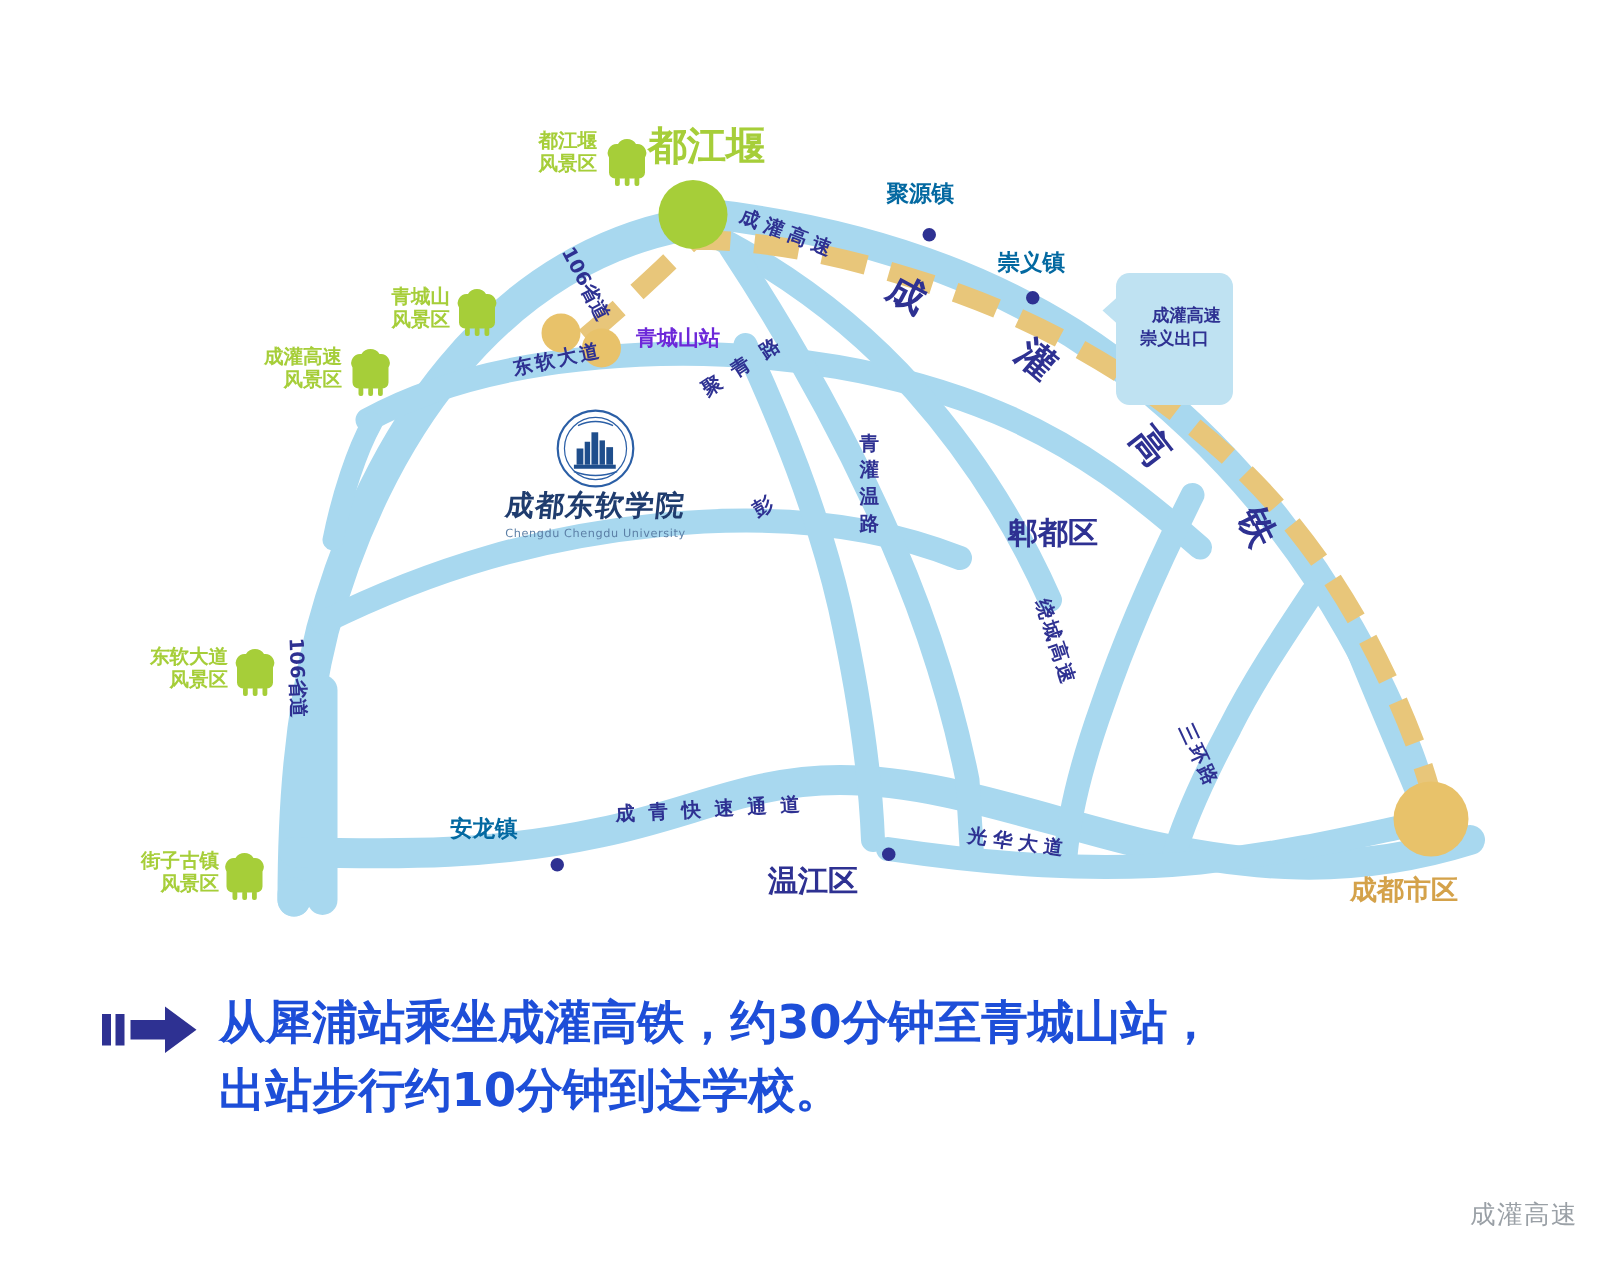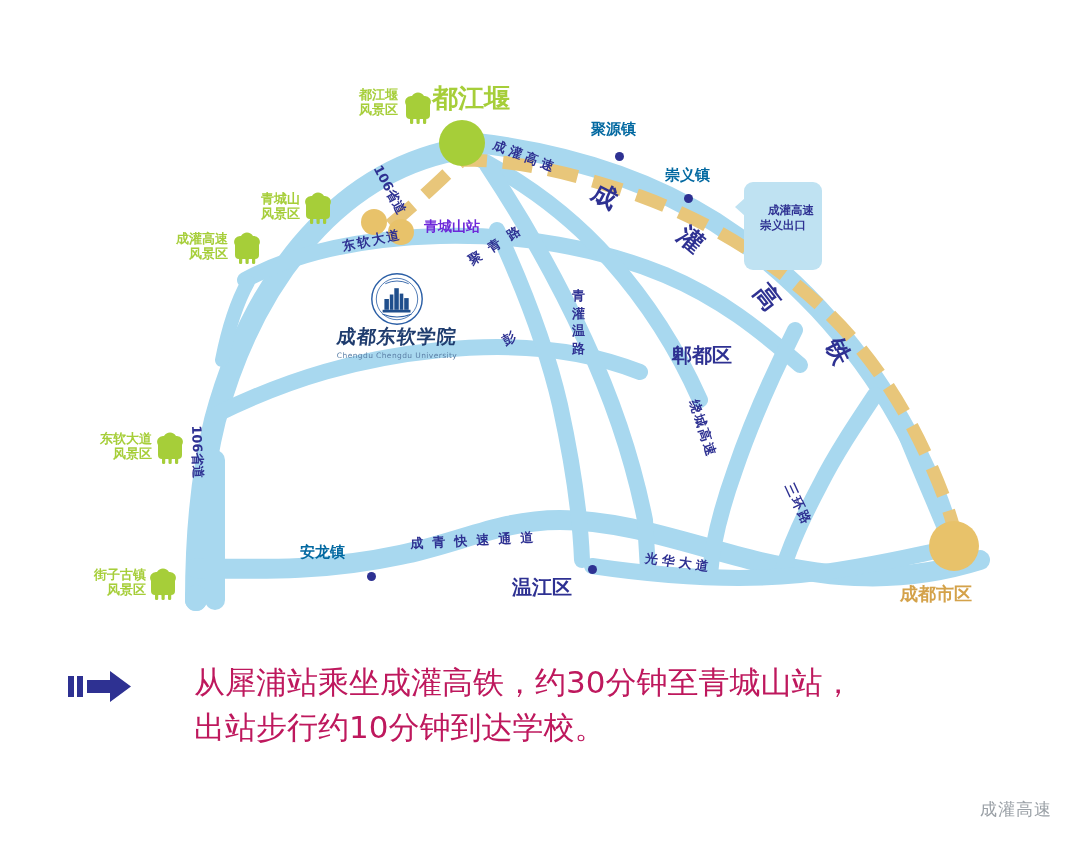--- a/index.html
+++ b/index.html
@@ -41,23 +41,22 @@
   #uni-logo .crest{margin:0 auto;display:block;}
   #uni-logo .cn{font-size:19px;color:#1F3C6E;font-weight:bold;letter-spacing:1px;
     font-family:"DejaVu Serif","Liberation Serif",serif;margin-top:-2px;
     transform:skewX(-6deg);}
   #uni-logo .en{font-size:7.5px;color:#5B7FA6;letter-spacing:.4px;margin-top:1px;}
 
   
   #caption{position:absolute;left:68px;top:660px;width:940px;display:flex;align-items:flex-start;}
   #caption .arrow{flex:0 0 auto;margin-top:10px;margin-right:14px;}
   #caption .ctext{
-    font-size:31px;color:#be185d;line-height:1.45;font-weight:400;white-space:pre-line;
+    font-size:31px;color:#1d4ed8;line-height:1.45;font-weight:700;white-space:pre-line;
     font-family:"DejaVu Sans","Liberation Sans",sans-serif;
-    margin-left:48px;
   }
   
   #watermark{position:absolute;right:28px;bottom:28px;font-size:17px;color:#9AA0A6;letter-spacing:1px;}
 </style>
 </head>
 <body>
 
 <div id="map-root">
 
   <svg class="layer" viewBox="0 0 1080 849">

